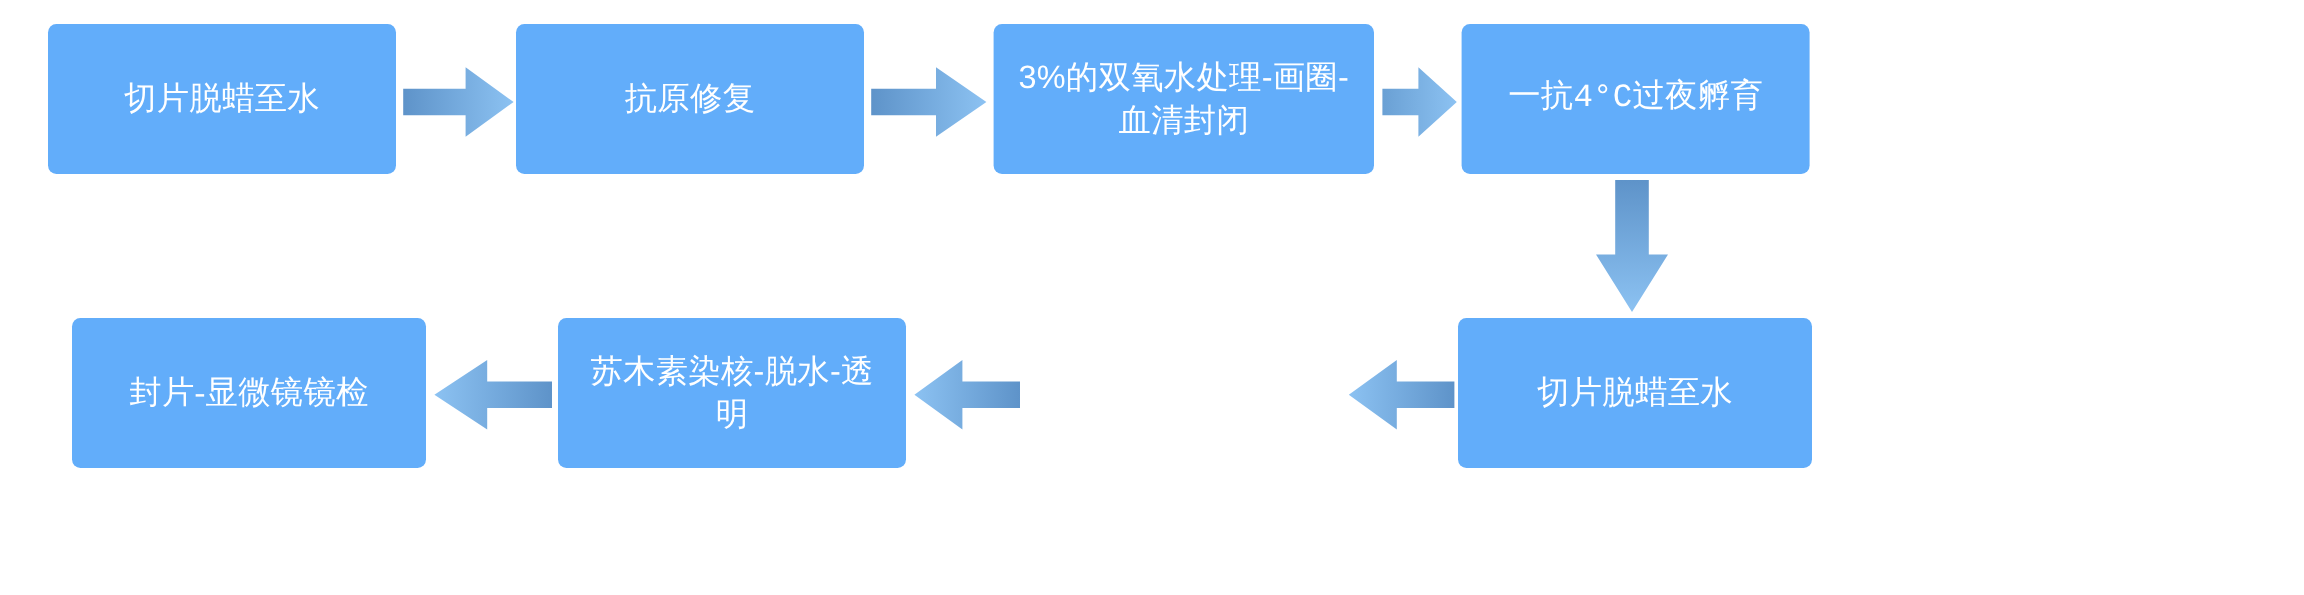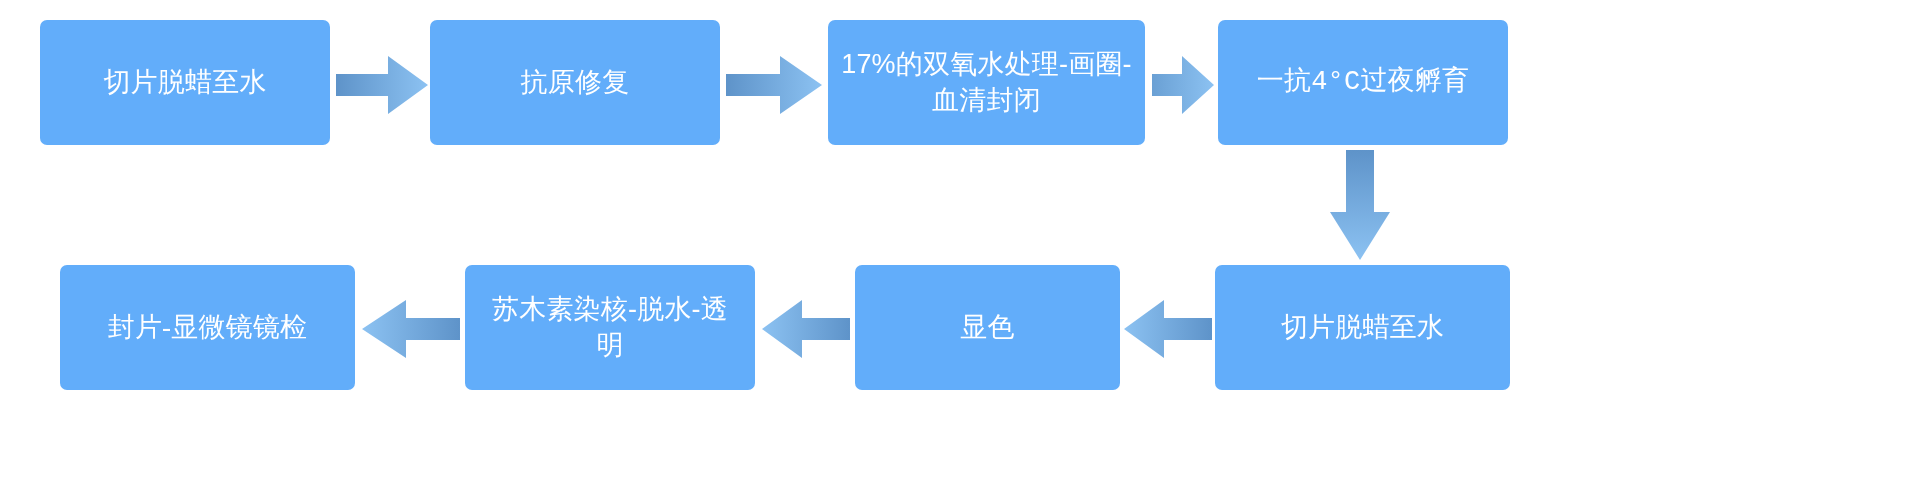--- a/index.html
+++ b/index.html
@@ -54,35 +54,32 @@
 
   <div class="node" style="left:40px; top:20px; width:290px; height:125px;">
     <span class="node-label">切片脱蜡至水</span>
   </div>
 
   <div class="node" style="left:430px; top:20px; width:290px; height:125px;">
     <span class="node-label">抗原修复</span>
   </div>
 
   <div class="node" style="left:828px; top:20px; width:317px; height:125px;">
-    <span class="node-label">17%的双氧水处理-画圈-
+    <span class="node-label">3%的双氧水处理-画圈-
 血清封闭</span>
   </div>
 
   <div class="node" style="left:1218px; top:20px; width:290px; height:125px;font-family:Liberation Mono, monospace;">
     <span class="node-label">一抗4°C过夜孵育</span>
   </div>
 
   <div class="node" style="left:1215px; top:265px; width:295px; height:125px;">
     <span class="node-label">切片脱蜡至水</span>
   </div>
 
-  <div class="node" style="left:855px; top:265px; width:265px; height:125px;">
-    <span class="node-label">显色</span>
-  </div>
 
   <div class="node" style="left:465px; top:265px; width:290px; height:125px;">
     <span class="node-label">苏木素染核-脱水-透
 明</span>
   </div>
 
   <div class="node" style="left:60px; top:265px; width:295px; height:125px;font-family:Liberation Serif, serif;">
     <span class="node-label">封片-显微镜镜检</span>
   </div>
 

